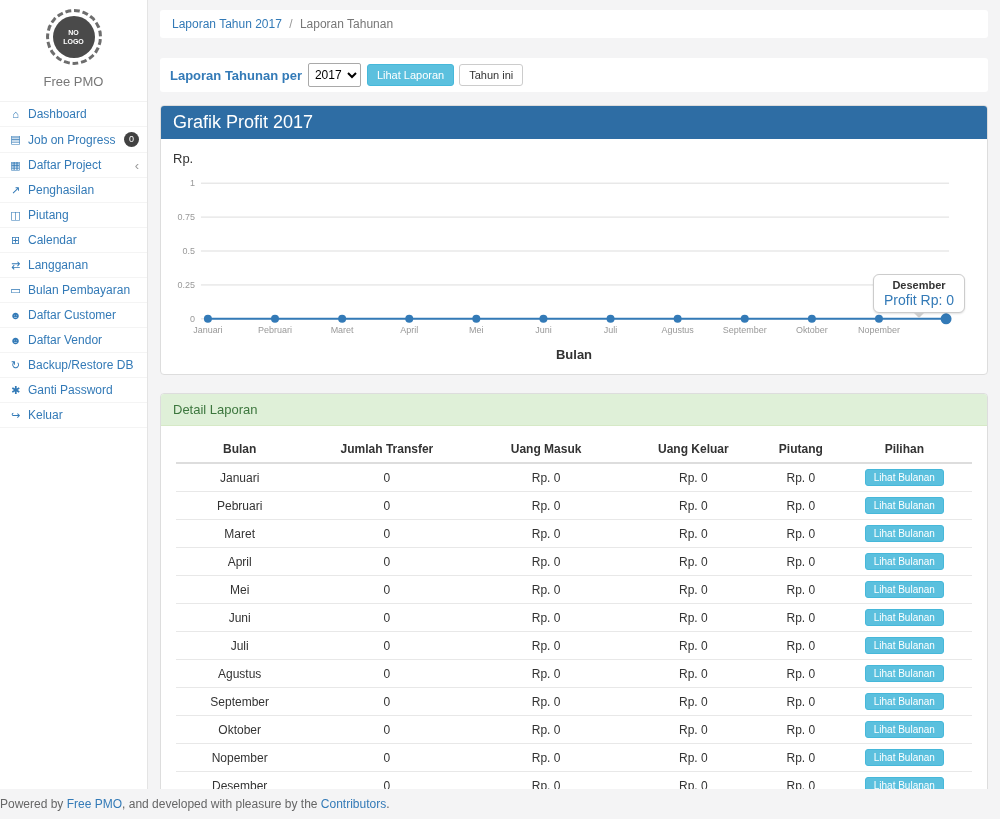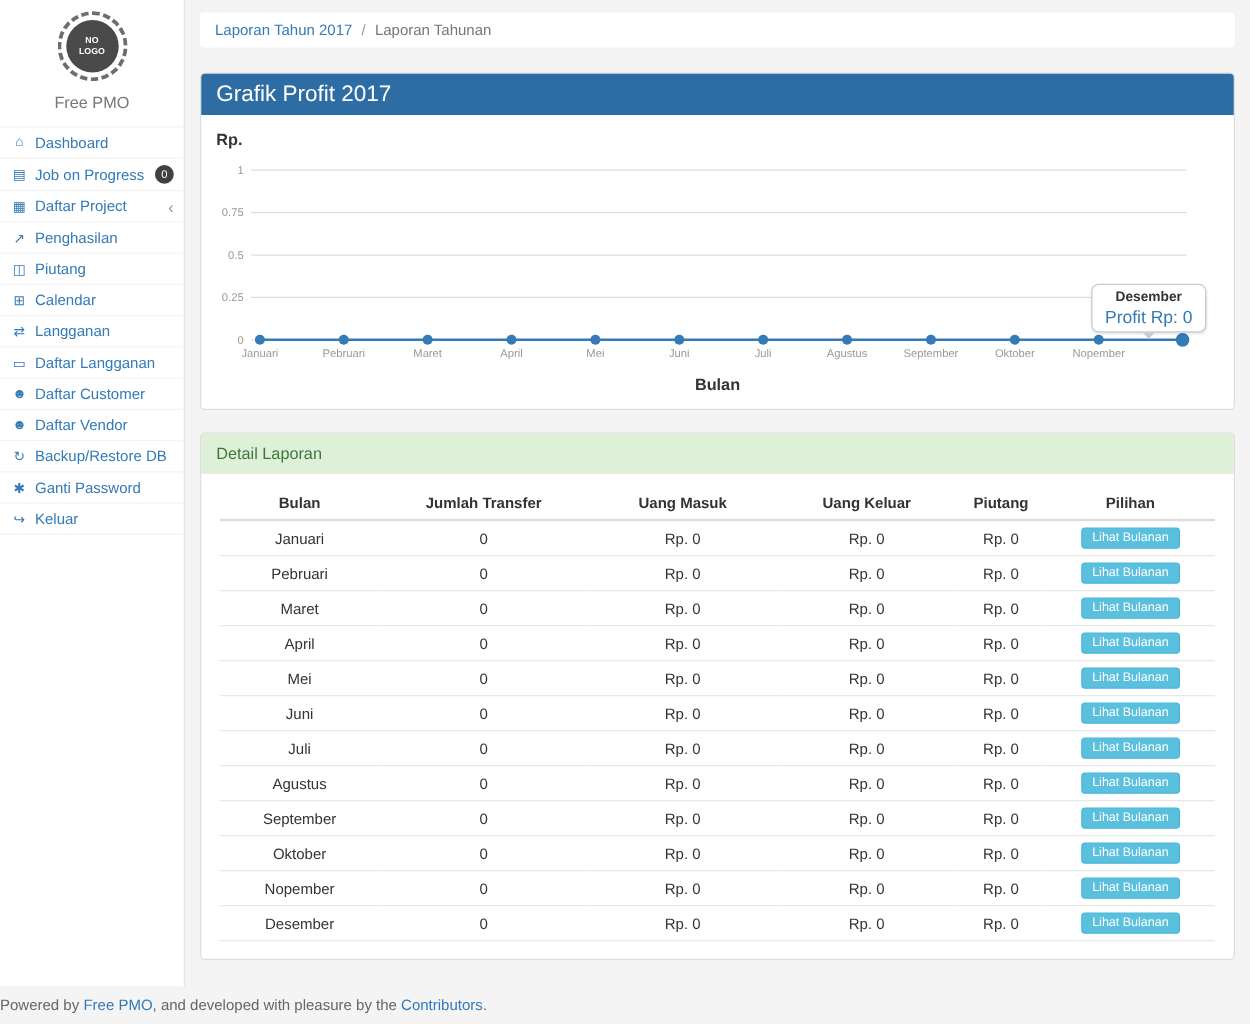--- a/index.html
+++ b/index.html
@@ -37,21 +37,21 @@
                margin-right:6px;padding:1px 2px;font-family:inherit}
   .btn{font-size:11px;padding:4px 9px;border-radius:3px;cursor:pointer;margin-right:5px;font-family:inherit}
   .btn-info{background:var(--info);border:1px solid var(--info-border);color:#fff}
   .btn-default{background:#fff;border:1px solid #ccc;color:#333}
   .panel{background:#fff;border:1px solid #ddd;border-radius:4px;margin-bottom:18px}
   .panel-heading-primary{background:var(--panel-header);color:#fff;font-size:18px;padding:6px 12px;
                          border-radius:3px 3px 0 0}
   .panel-heading-success{background:var(--success-bg);color:var(--success-text);font-size:13px;
                          padding:8px 12px;border-radius:3px 3px 0 0;border-bottom:1px solid #d6e9c6}
   .chart-body{position:relative;padding:34px 12px 4px}
-  .y-title{position:absolute;left:12px;top:12px;font-weight:bold;font-size:13px;color:#333}
+  .y-title{position:absolute;left:12px;top:12px;font-weight:normal;font-size:13px;color:#333}
   #chart-svg{display:block;width:100%;height:172px}
   .x-title{text-align:center;font-weight:bold;font-size:13px;color:#333;margin:2px 0 8px}
   .chart-tooltip{position:absolute;top:135px;right:22px;background:#fff;border:1px solid #ccc;
                  border-radius:6px;padding:4px 10px;text-align:center;box-shadow:0 1px 2px rgba(0,0,0,.12)}
   .tt-title{font-weight:bold;font-size:11px;color:#333}
   .tt-value{font-size:14px;color:var(--primary);margin-top:1px}
   .chart-tooltip::after{content:"";position:absolute;left:50%;bottom:-6px;margin-left:-5px;
                         border:5px solid transparent;border-top-color:#ccc;border-bottom:none}
   .report-body{padding:10px 15px 14px}
   .report-table{width:100%;border-collapse:collapse;font-size:12px}
@@ -106,21 +106,21 @@
         <a class="menu-item">
           <span class="mi-icon">⊞</span>
           <span class="mi-label">Calendar</span>
         </a>
         <a class="menu-item">
           <span class="mi-icon">⇄</span>
           <span class="mi-label">Langganan</span>
         </a>
         <a class="menu-item">
           <span class="mi-icon">▭</span>
-          <span class="mi-label">Daftar Langganan</span>
+          <span class="mi-label">Bulan Pembayaran</span>
         </a>
         <a class="menu-item">
           <span class="mi-icon">☻</span>
           <span class="mi-label">Daftar Customer</span>
         </a>
         <a class="menu-item">
           <span class="mi-icon">☻</span>
           <span class="mi-label">Daftar Vendor</span>
         </a>
         <a class="menu-item">
@@ -138,20 +138,26 @@
       </nav>
   </aside>
 
   <main class="main">
     <div class="breadcrumb">
       <a>Laporan Tahun 2017</a>
       <span class="sep">/</span>
       <span class="current">Laporan Tahunan</span>
     </div>
 
+    <div class="filter-panel">
+      <span class="filter-label">Laporan Tahunan per</span>
+      <select class="year-select" id="year-select"><option>2017</option></select>
+      <button class="btn btn-info">Lihat Laporan</button>
+      <button class="btn btn-default">Tahun ini</button>
+    </div>
 
     <section class="panel">
       <header class="panel-heading-primary">Grafik Profit 2017</header>
       <div class="chart-body">
         <div class="y-title">Rp.</div>
         <svg id="chart-svg" preserveAspectRatio="xMidYMid meet" viewBox="0 0 804 172">
             <line x1="28" x2="778" y1="146" y2="146" stroke="#dddddd" stroke-width="1"></line>
             <text x="22" y="149" text-anchor="end" fill="#999999" font-size="9">0</text>
             <line x1="28" x2="778" y1="112" y2="112" stroke="#dddddd" stroke-width="1"></line>
             <text x="22" y="115" text-anchor="end" fill="#999999" font-size="9">0.25</text>

